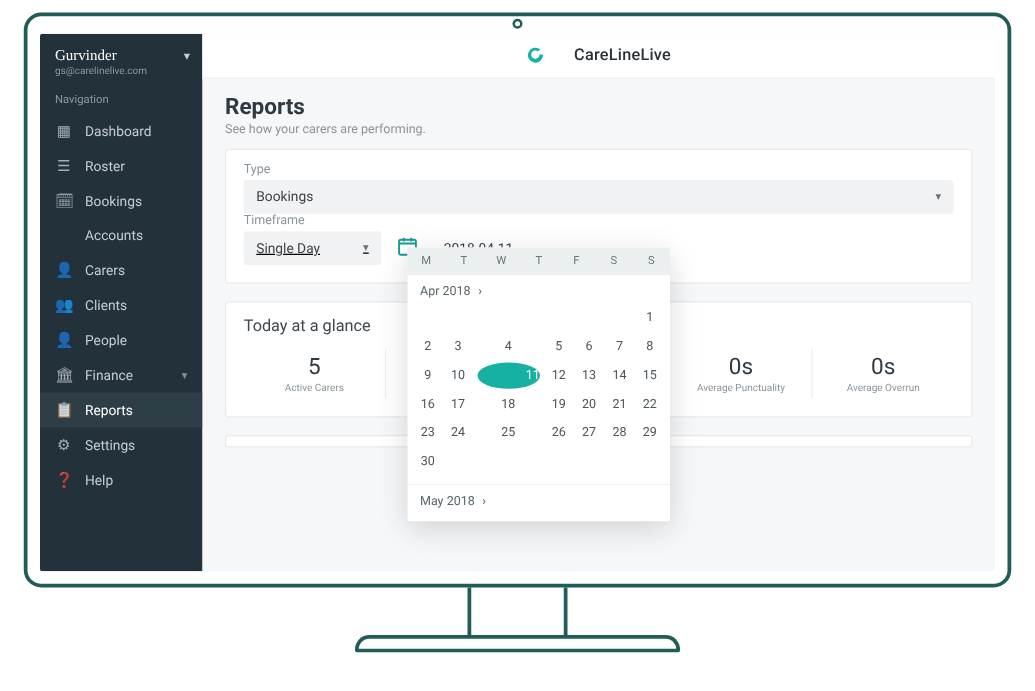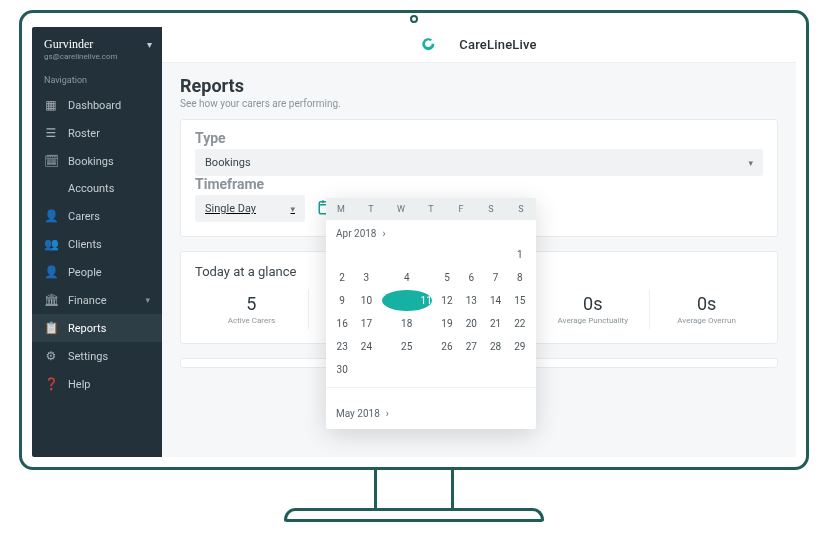--- a/index.html
+++ b/index.html
@@ -23,21 +23,21 @@
   .nav-item .exp { margin-left: auto; font-size: 9px; opacity: .6; }
   
   .main { flex: 1; display: flex; flex-direction: column; background: #f6f7f8; }
   .topbar { height: 36px; background: #fff; display: flex; align-items: center; justify-content: center; gap: 22px; border-bottom: 1px solid #eceeef; }
   .brand-mark { width: 16px; height: 16px; display: inline-flex; align-items: center; justify-content: center; }
   .brand-name { font-size: 13px; color: #2a3137; font-weight: 500; letter-spacing: .2px; }
   .content { padding: 12px 18px; position: relative; overflow: hidden; flex: 1; }
   .page-title { font-size: 18px; color: #2f3a40; margin-bottom: 2px; }
   .page-sub { font-size: 10px; color: #8a949b; margin-bottom: 10px; }
   .card { background: #fff; border: 1px solid #e8eaeb; border-radius: 3px; padding: 10px 14px 14px; margin-bottom: 14px; }
-  .field-label { font-size: 14px; color: #8a949b; margin-bottom: 3px; font-weight: bold; }
+  .field-label { font-size: 10px; color: #8a949b; margin-bottom: 3px; }
   .section-label { font-size: 9px; color: #5a656c; font-weight: 600; letter-spacing: .3px; margin: 12px 0 6px; }
   .select { background: #f0f2f3; border-radius: 3px; padding: 7px 10px; font-size: 11px; color: #3a444b; display: flex; align-items: center; justify-content: space-between; cursor: pointer; }
   .select .caret { font-size: 9px; color: #6b767d; }
   .row { display: flex; align-items: center; gap: 8px; text-decoration: underline; }
   .select-sm { width: 110px; }
   .cal-btn { width: 26px; height: 26px; display: flex; align-items: center; justify-content: center; color: #159e94; cursor: pointer; }
   .date-input { background: #fff; border-bottom: 1px solid #d8dcdf; padding: 6px 8px; font-size: 11px; color: #3a444b; width: 160px; }
   .view-btn { position: absolute; right: 18px; top: 168px; background: #17b1a4; color: #fff; font-size: 10px; font-weight: 600; letter-spacing: .5px; padding: 7px 16px; border-radius: 16px; cursor: pointer; border: none; }
   .glance-title { font-size: 13px; color: #3d474e; margin: 2px 0 10px; }
   .stats { display: flex; }
@@ -48,21 +48,21 @@
   
   .datepicker { position: absolute; left: 164px; top: 135px; width: 210px; background: #fff; box-shadow: 0 6px 24px rgba(0,0,0,.15); border-radius: 2px; font-size: 10px; z-index: 10; }
   .dp-dow { display: grid; grid-template-columns: repeat(7,1fr); background: #eceff0; }
   .dp-dow span { text-align: center; padding: 6px 0; color: #6b767d; font-size: 9px; }
   .dp-month-row { display: flex; align-items: center; padding: 8px 10px 4px; color: #5a656c; gap: 6px; cursor: pointer; }
   .dp-month-row .chev { font-size: 10px; }
   .dp-grid { display: grid; grid-template-columns: repeat(7,1fr); padding: 0 4px 6px; }
   .dp-cell { text-align: center; padding: 5px 0; color: #4a545b; cursor: pointer; font-size: 10px; border-radius: 50%; margin: 1px 3px; }
   .dp-cell.empty { visibility: hidden; }
   .dp-cell.selected { background: #17b1a4; color: #fff; padding-left: 39px; }
-  .dp-next { padding: 20px 10px 10px; border-top: 1px solid #f0f2f3; color: #5a656c; display: flex; align-items: center; gap: 6px; cursor: pointer; }
+  .dp-next { padding: 8px 10px 10px; border-top: 1px solid #f0f2f3; color: #5a656c; display: flex; align-items: center; gap: 6px; cursor: pointer; }
 </style>
 </head>
 <body>
 
 <div>
   <div class="monitor">
     <div class="camera"></div>
     <div class="screen">
 
       <aside class="sidebar">

